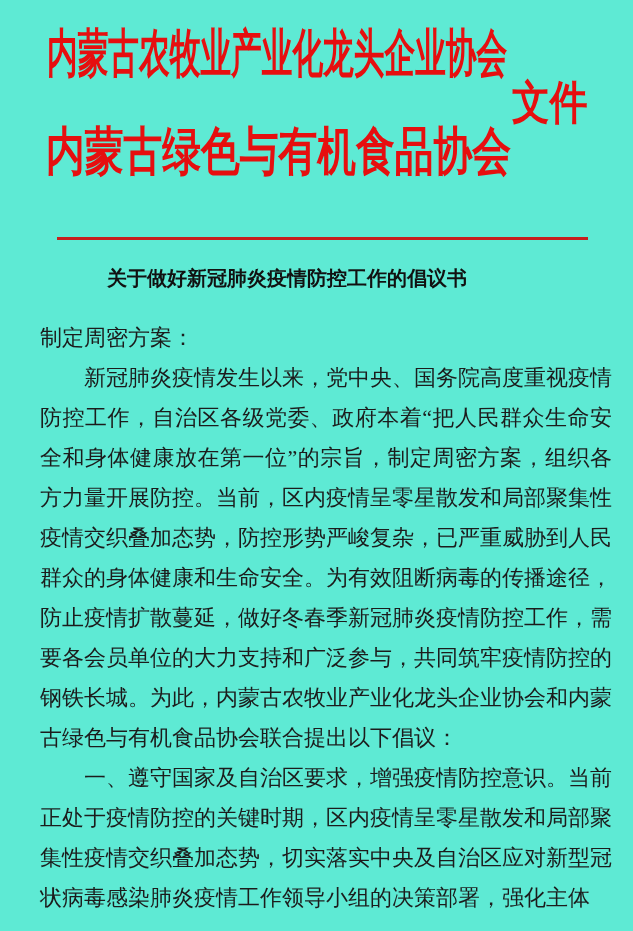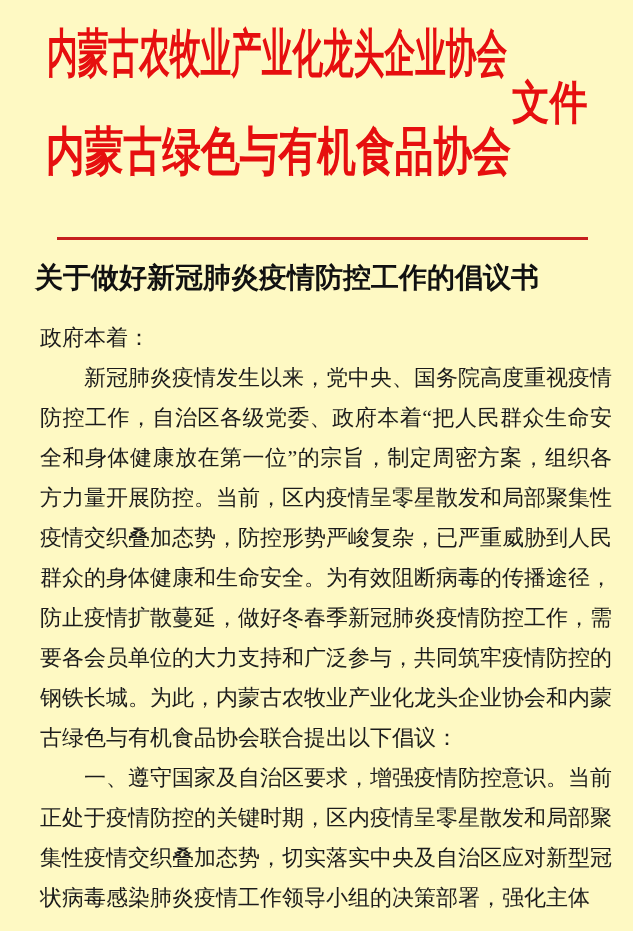--- a/index.html
+++ b/index.html
@@ -3,21 +3,21 @@
 <meta charset="utf-8">
 <style>
   html, body { margin: 0; padding: 0; background: #888; }
   * { box-sizing: border-box; }
 
   .page {
     position: relative;
     width: 633px;
     height: 931px;
     margin: 0 auto;
-    background: #fef9c3;
+    background: #5eead4;
     overflow: hidden;
     font-family: "Liberation Serif", "DejaVu Serif", serif;
     color: #1a1a1a;
   }
 
   
   .letterhead { position: absolute; left: 0; top: 0; width: 633px; height: 210px; }
 
   .org-line {
     position: absolute;
@@ -57,21 +57,21 @@
     background: var(--rule, #c6201e);
   }
 
   
   .doc-title {
     position: absolute;
     left: 0; top: 258px;
     width: 574px;
     margin: 0;
     text-align: center;
-    font-size: 28px;
+    font-size: 20px;
     font-weight: 700;
     color: #111;
     letter-spacing: 0px;
     line-height: 40px;
   }
 
   
   .doc-body {
     position: absolute;
     left: 40px; top: 318px;
@@ -96,18 +96,18 @@
     <div class="org-line line1">内蒙古农牧业产业化龙头企业协会</div>
     <div class="doc-type">文件</div>
     <div class="org-line line2">内蒙古绿色与有机食品协会</div>
   </div>
 
   <div class="red-rule"></div>
 
   <h1 class="doc-title">关于做好新冠肺炎疫情防控工作的倡议书</h1>
 
   <div class="doc-body">
-    <p class="salutation">政府本着：</p>
+    <p class="salutation">制定周密方案：</p>
     <p class="para">新冠肺炎疫情发生以来，党中央、国务院高度重视疫情防控工作，自治区各级党委、政府本着“把人民群众生命安全和身体健康放在第一位”的宗旨，制定周密方案，组织各方力量开展防控。当前，区内疫情呈零星散发和局部聚集性疫情交织叠加态势，防控形势严峻复杂，已严重威胁到人民群众的身体健康和生命安全。为有效阻断病毒的传播途径，防止疫情扩散蔓延，做好冬春季新冠肺炎疫情防控工作，需要各会员单位的大力支持和广泛参与，共同筑牢疫情防控的钢铁长城。为此，内蒙古农牧业产业化龙头企业协会和内蒙古绿色与有机食品协会联合提出以下倡议：</p>
     <p class="para"><span class="bold-lead">一、遵守国家及自治区要求，增强疫情防控意识。</span><span>当前正处于疫情防控的关键时期，区内疫情呈零星散发和局部聚集性疫情交织叠加态势，切实落实中央及自治区应对新型冠状病毒感染肺炎疫情工作领导小组的决策部署，强化主体</span></p>
   </div>
 
 </div>
 
 </body></html>

